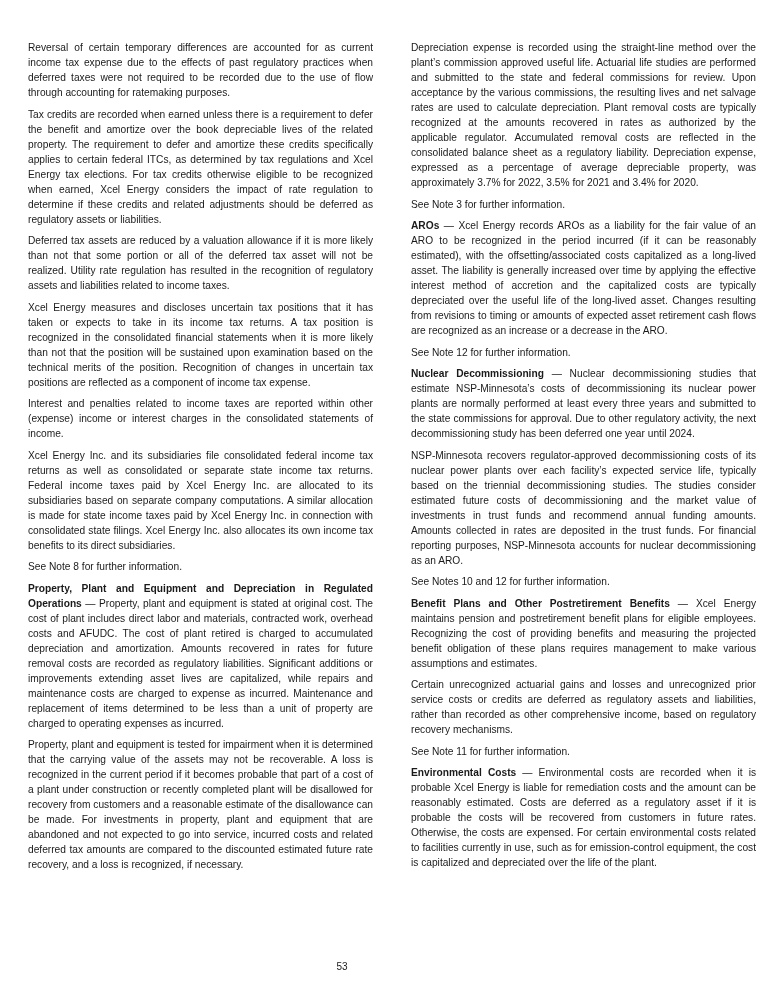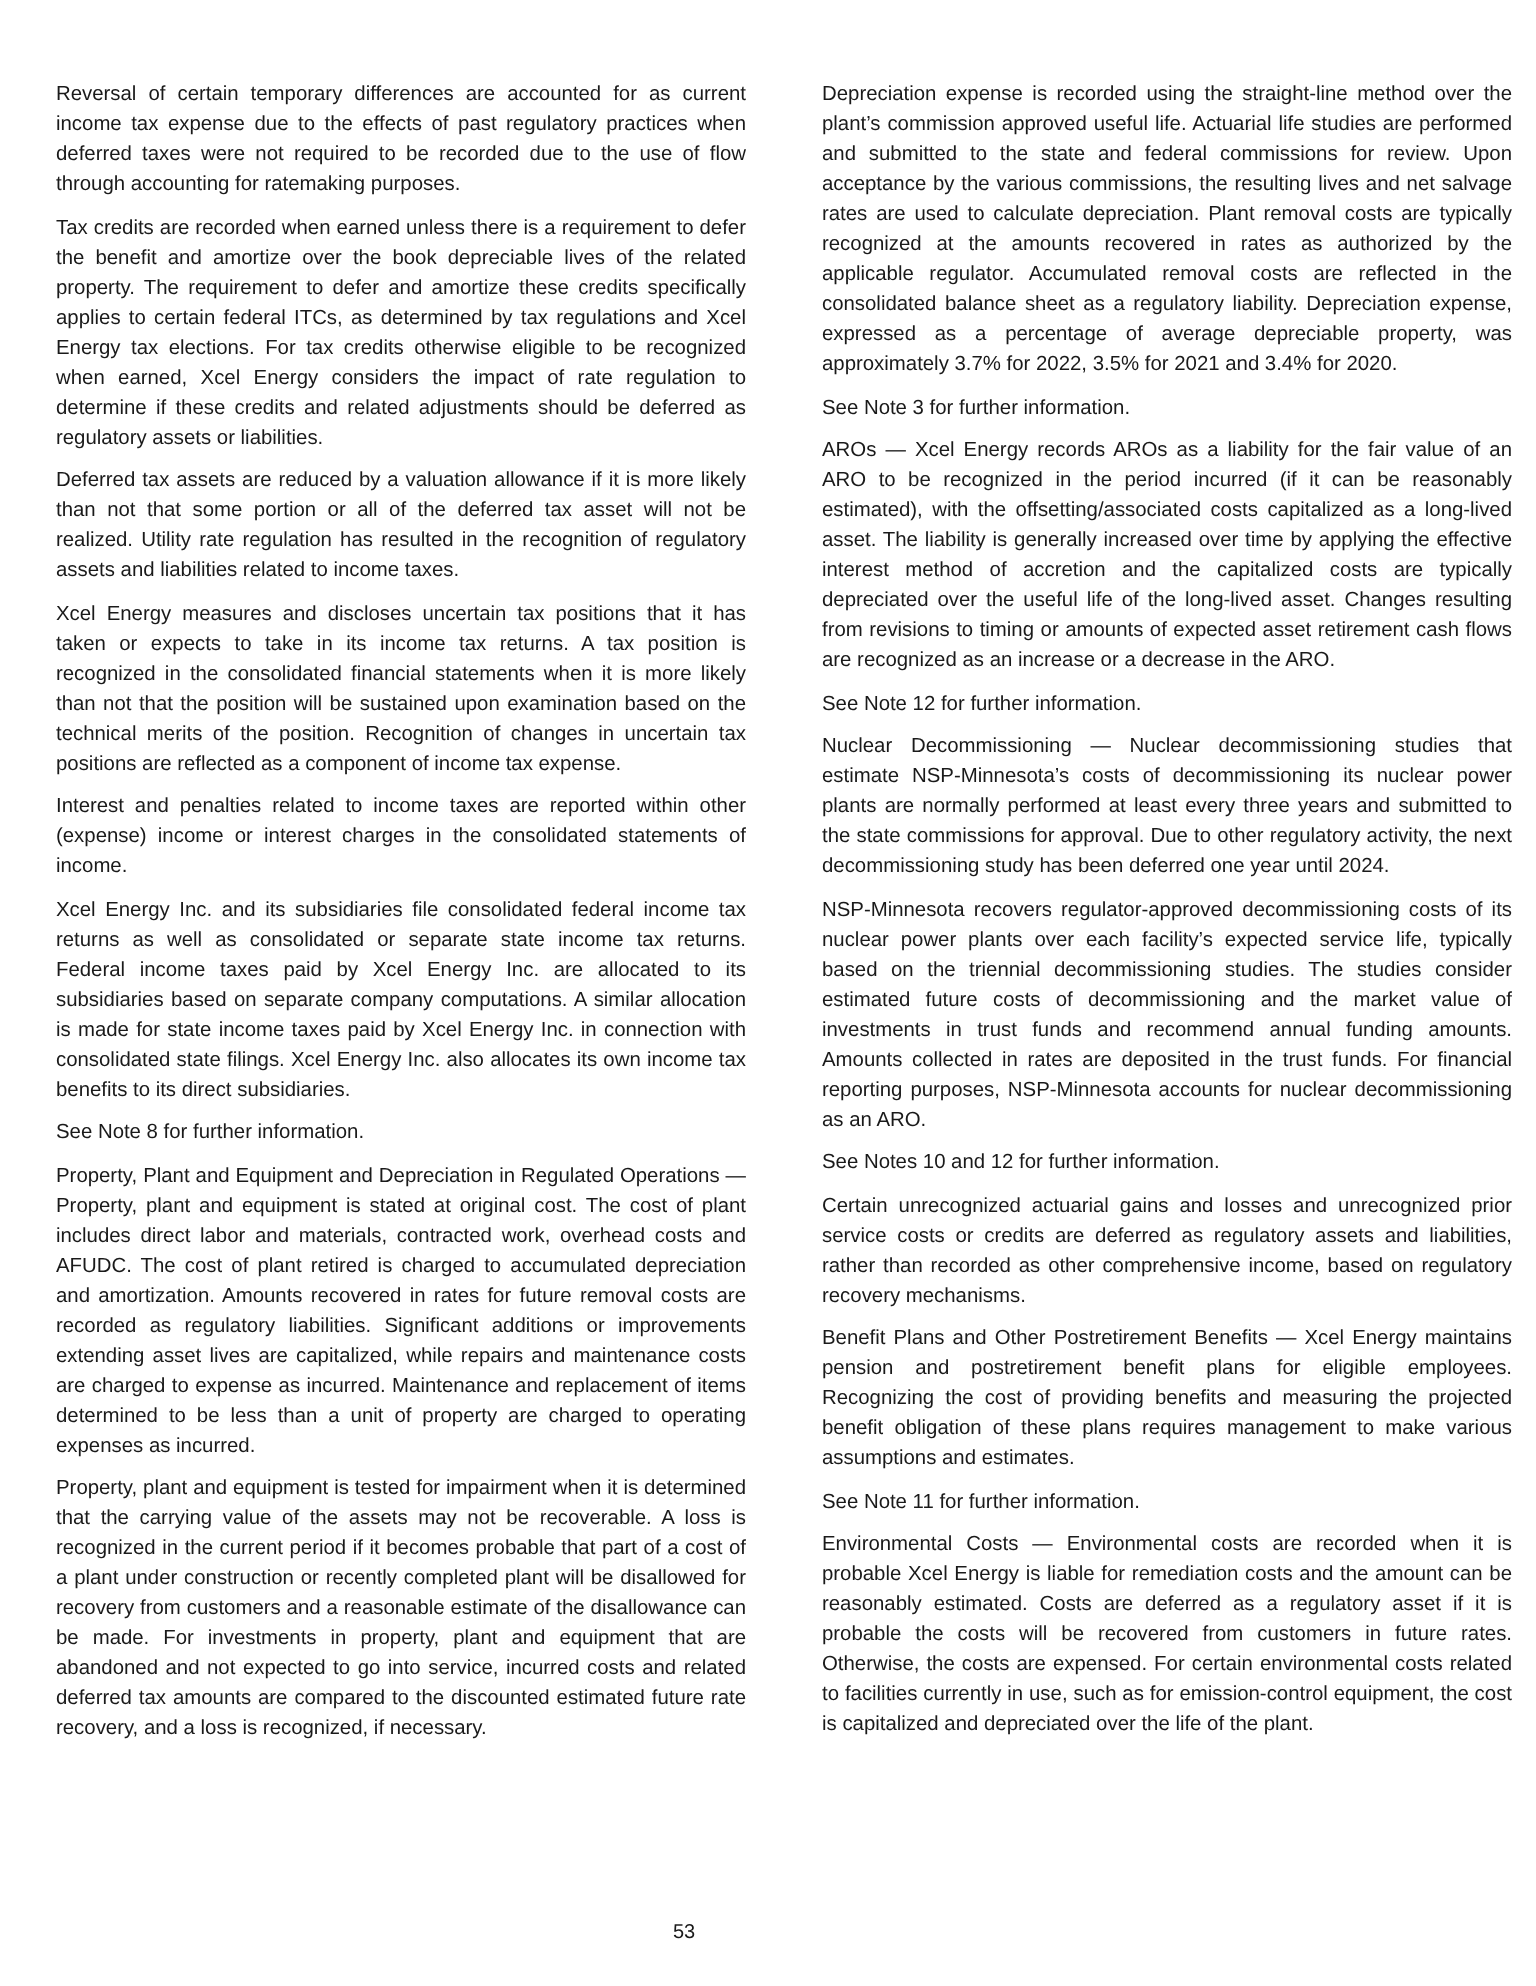--- a/index.html
+++ b/index.html
@@ -8,21 +8,21 @@
     font-family: "Liberation Sans", sans-serif; color: #1a1a1a;
   }
   .col {
     position: absolute; top: 40px;
     font-size: 10.2px; line-height: 15px;
     text-align: justify;
   }
   .col-left { left: 28px; width: 345px; }
   .col-right { left: 396px; width: 345px; margin-left: 15px; }
   .col p { margin: 0 0 6.5px 0; }
-  .col b { font-weight: normal; }
+  .col b { font-weight: bold; }
   .page-number {
     position: absolute; top: 961px; left: 0; width: 684px;
     text-align: center; font-size: 10px; color: #1a1a1a;
   }
 </style>
 </head>
 <body>
 
 <div class="col col-left">
   <p><span>Reversal of certain temporary differences are accounted for as current income tax expense due to the effects of past regulatory practices when deferred taxes were not required to be recorded due to the use of flow through accounting for ratemaking purposes.</span></p>
@@ -37,19 +37,19 @@
 </div>
 
 <div class="col col-right">
   <p><span>Depreciation expense is recorded using the straight-line method over the plant’s commission approved useful life. Actuarial life studies are performed and submitted to the state and federal commissions for review. Upon acceptance by the various commissions, the resulting lives and net salvage rates are used to calculate depreciation. Plant removal costs are typically recognized at the amounts recovered in rates as authorized by the applicable regulator. Accumulated removal costs are reflected in the consolidated balance sheet as a regulatory liability. Depreciation expense, expressed as a percentage of average depreciable property, was approximately 3.7% for 2022, 3.5% for 2021 and 3.4% for 2020.</span></p>
   <p><span>See Note 3 for further information.</span></p>
   <p><b>AROs</b><span> — Xcel Energy records AROs as a liability for the fair value of an ARO to be recognized in the period incurred (if it can be reasonably estimated), with the offsetting/associated costs capitalized as a long-lived asset. The liability is generally increased over time by applying the effective interest method of accretion and the capitalized costs are typically depreciated over the useful life of the long-lived asset. Changes resulting from revisions to timing or amounts of expected asset retirement cash flows are recognized as an increase or a decrease in the ARO.</span></p>
   <p><span>See Note 12 for further information.</span></p>
   <p><b>Nuclear Decommissioning</b><span> — Nuclear decommissioning studies that estimate NSP-Minnesota’s costs of decommissioning its nuclear power plants are normally performed at least every three years and submitted to the state commissions for approval. Due to other regulatory activity, the next decommissioning study has been deferred one year until 2024.</span></p>
   <p><span>NSP-Minnesota recovers regulator-approved decommissioning costs of its nuclear power plants over each facility’s expected service life, typically based on the triennial decommissioning studies. The studies consider estimated future costs of decommissioning and the market value of investments in trust funds and recommend annual funding amounts. Amounts collected in rates are deposited in the trust funds. For financial reporting purposes, NSP-Minnesota accounts for nuclear decommissioning as an ARO.</span></p>
   <p><span>See Notes 10 and 12 for further information.</span></p>
+  <p><b>Benefit Plans and Other Postretirement Benefits</b><span> — Xcel Energy maintains pension and postretirement benefit plans for eligible employees. Recognizing the cost of providing benefits and measuring the projected benefit obligation of these plans requires management to make various assumptions and estimates.</span></p>
   <p><span>Certain unrecognized actuarial gains and losses and unrecognized prior service costs or credits are deferred as regulatory assets and liabilities, rather than recorded as other comprehensive income, based on regulatory recovery mechanisms.</span></p>
-  <p><b>Benefit Plans and Other Postretirement Benefits</b><span> — Xcel Energy maintains pension and postretirement benefit plans for eligible employees. Recognizing the cost of providing benefits and measuring the projected benefit obligation of these plans requires management to make various assumptions and estimates.</span></p>
   <p><span>See Note 11 for further information.</span></p>
   <p><b>Environmental Costs</b><span> — Environmental costs are recorded when it is probable Xcel Energy is liable for remediation costs and the amount can be reasonably estimated. Costs are deferred as a regulatory asset if it is probable the costs will be recovered from customers in future rates. Otherwise, the costs are expensed. For certain environmental costs related to facilities currently in use, such as for emission-control equipment, the cost is capitalized and depreciated over the life of the plant.</span></p>
 </div>
 
 <div class="page-number">53</div>
 
 </body></html>

